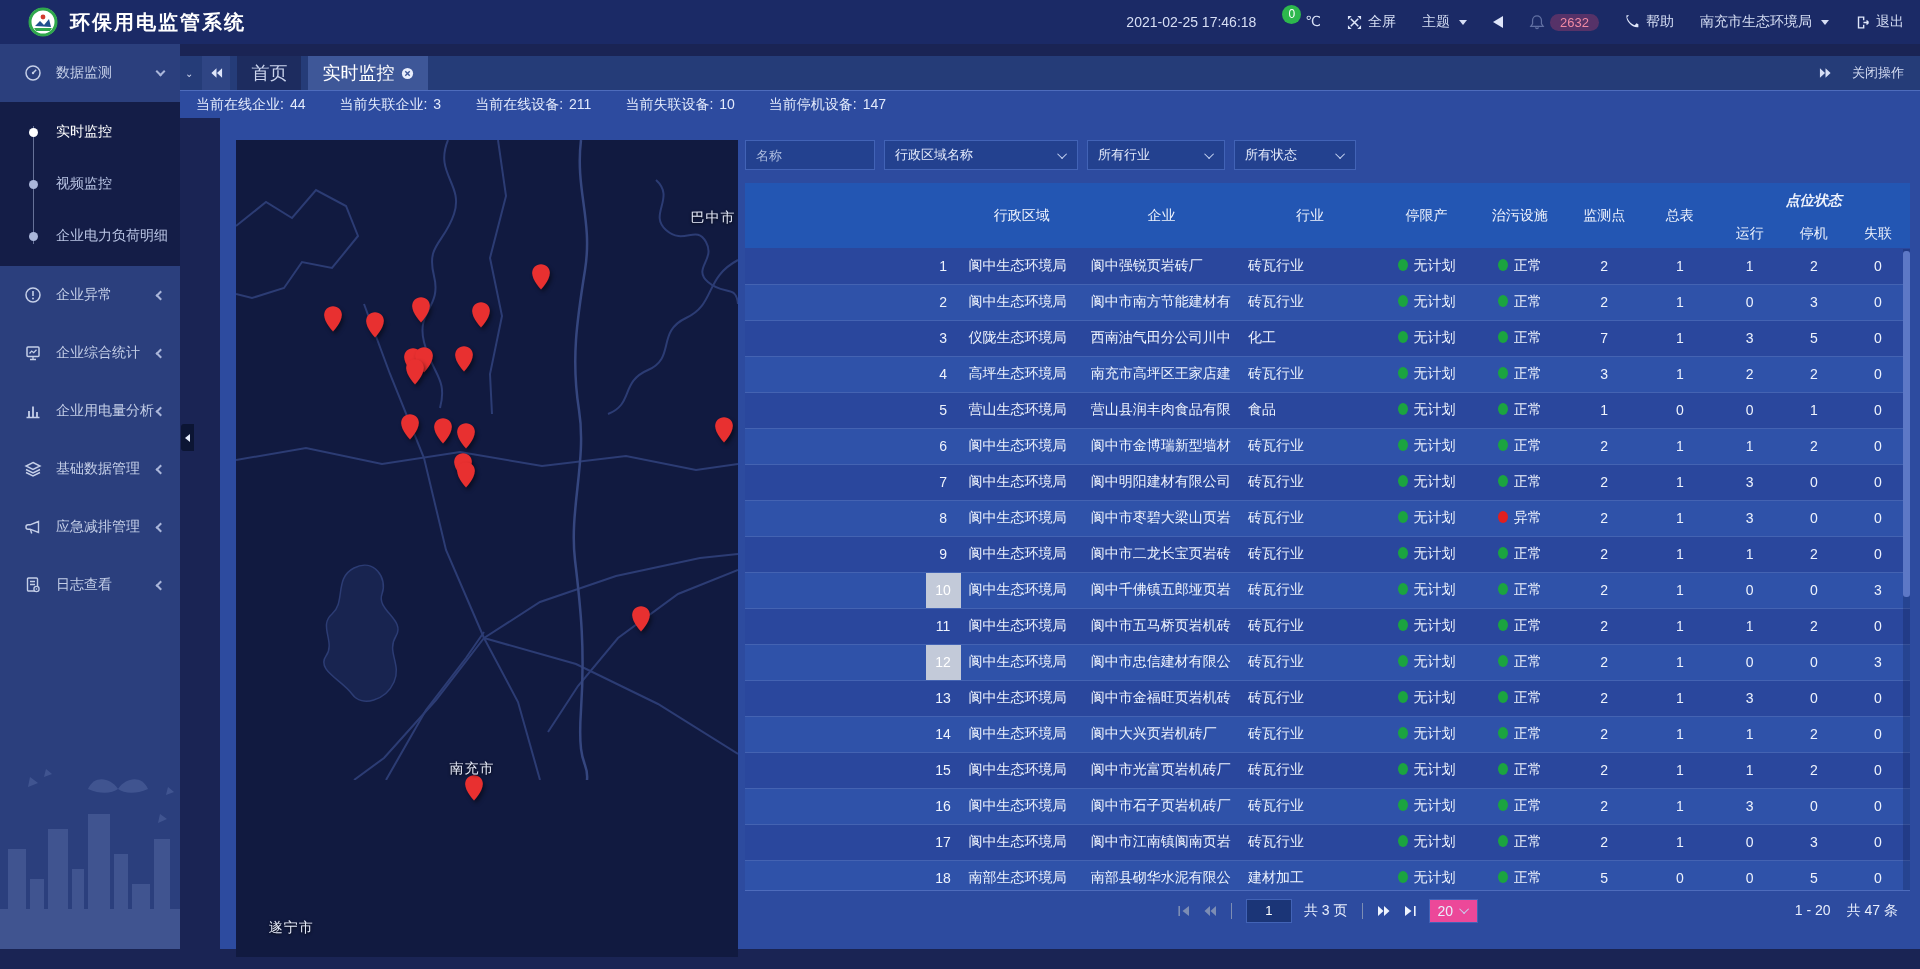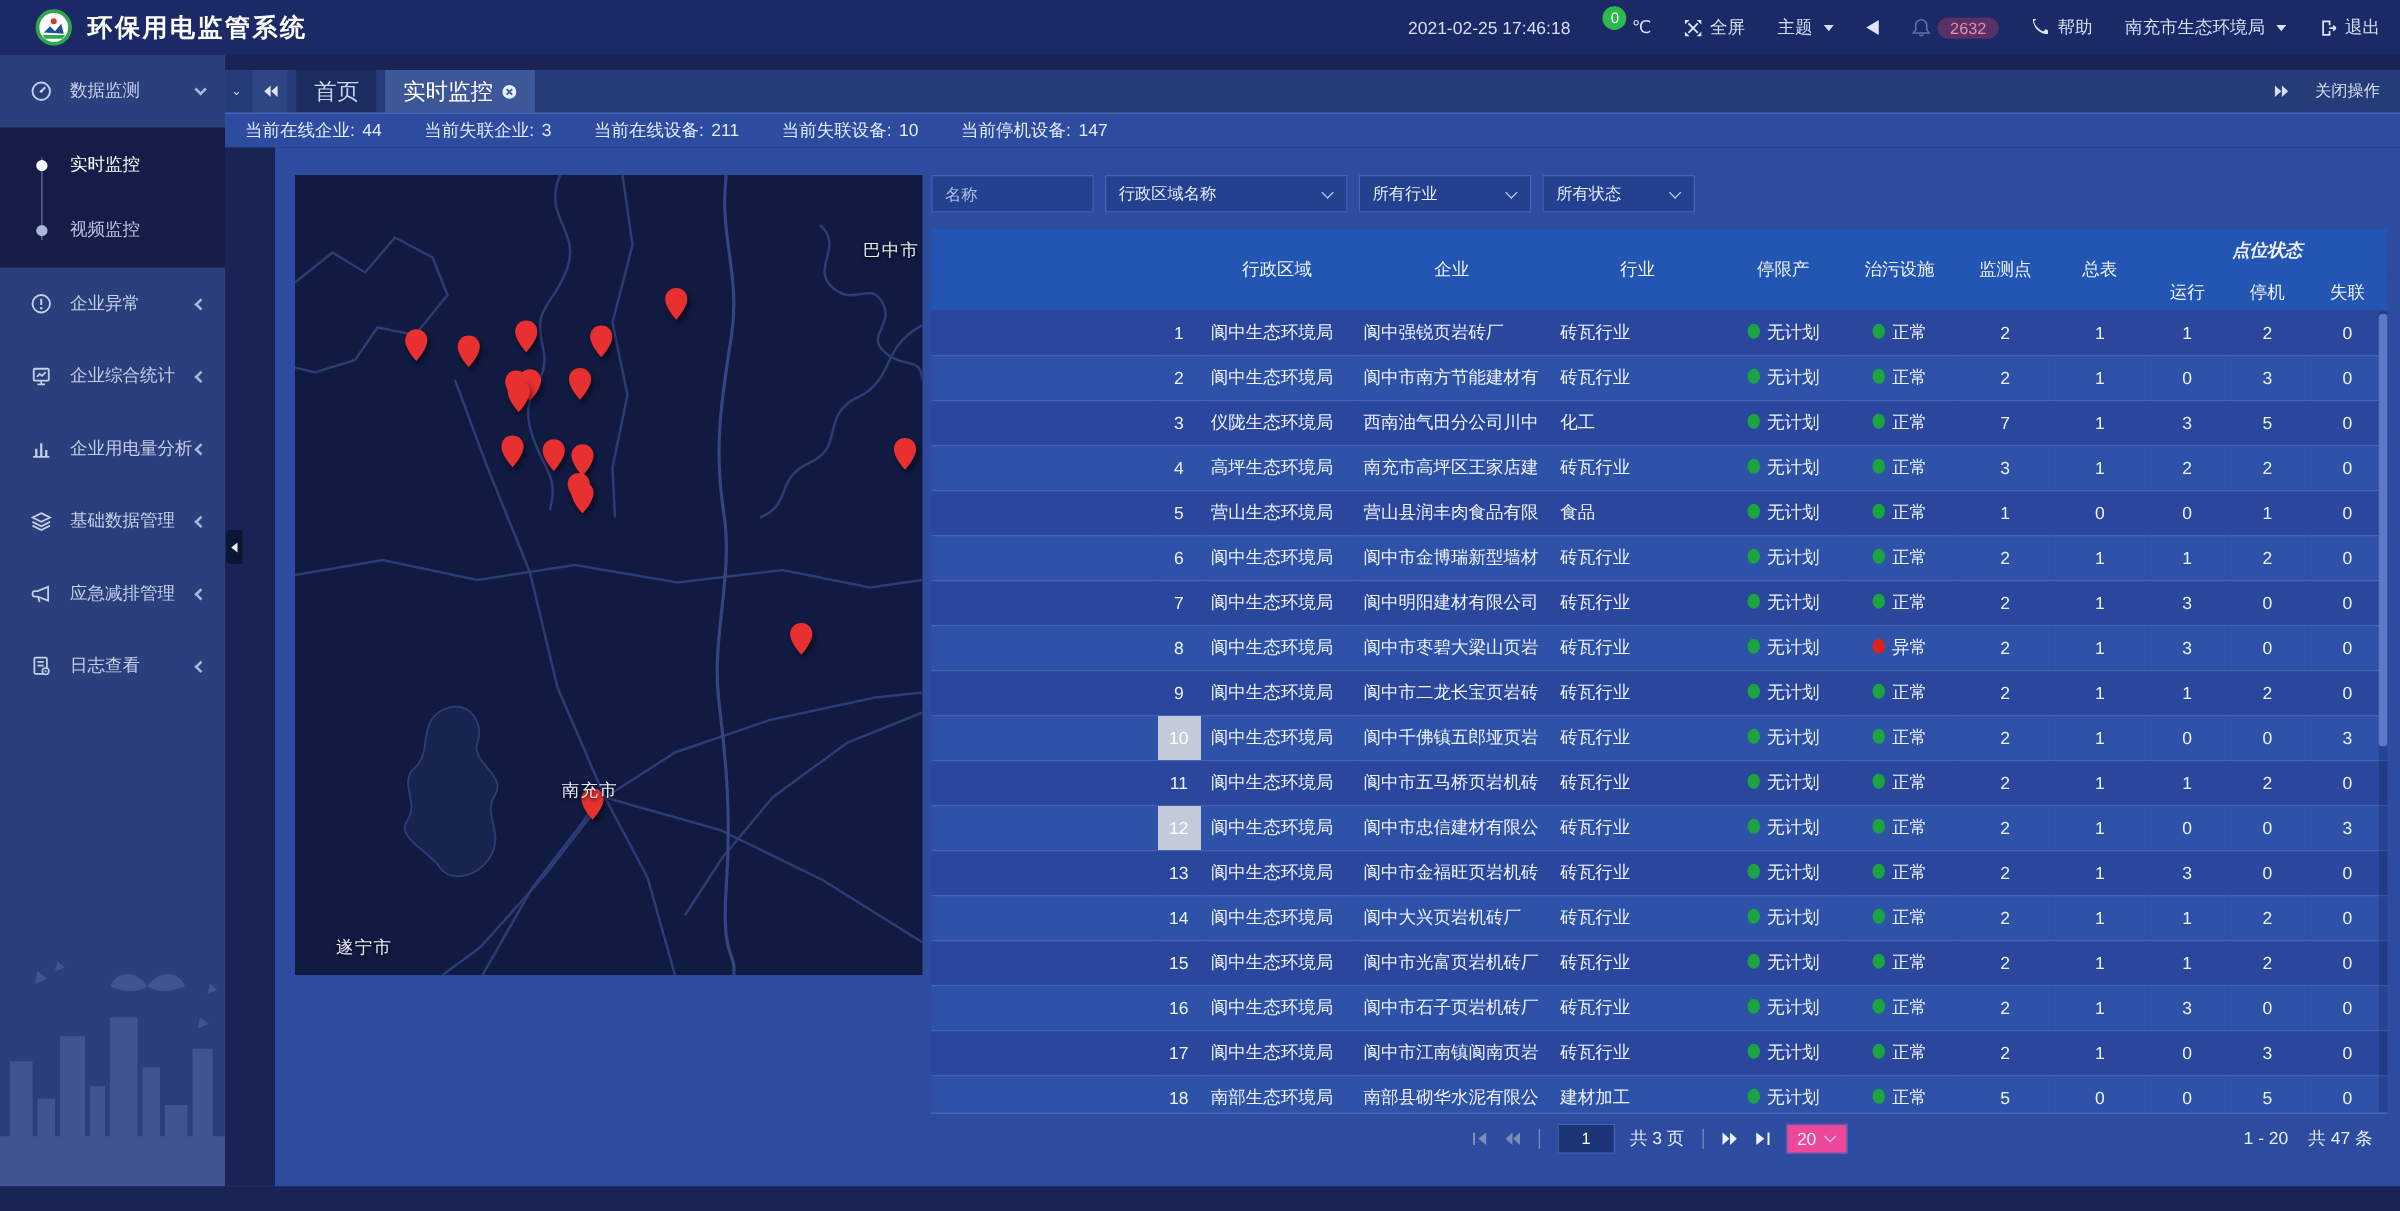--- a/index.html
+++ b/index.html
@@ -45,21 +45,21 @@
   .tab-right { margin-left:auto; display:flex; align-items:center; gap:20px; padding-right:16px; color:#d6def4; font-size:13px; }
   .statsbar { position:absolute; top:46px; left:0; right:0; height:28px; background:#2d4b9f; border-top:1px solid #4e6cbc; display:flex; align-items:center; gap:34px; padding-left:16px; color:#e3eafc; font-size:14px; }
   .stat { display:flex; gap:6px; white-space:nowrap; }
 
   .content { position:absolute; top:74px; left:0; right:0; bottom:0; background:#2d4b9f; }
   .gutter { position:absolute; left:0; top:0; width:40px; height:100%; background:#1a2454; }
   .collapse-handle { position:absolute; left:1px; top:306px; width:13px; height:27px; background:#0c1534; border-radius:3px 0 0 3px; display:flex; align-items:center; justify-content:center; cursor:pointer; z-index:5; }
   .collapse-handle i { width:0; height:0; border-top:4px solid transparent; border-bottom:4px solid transparent; border-right:5px solid #e8eefc; }
 
   
-  .map-panel { position:absolute; left:56px; top:22px; width:502px; height:640px; background:#111a40; overflow:hidden; }
+  .map-panel { position:absolute; left:56px; top:22px; width:502px; height:817px; background:#111a40; overflow:hidden; }
   .roads { position:absolute; inset:0; }
   .pin { position:absolute; transform:translate(-50%,-92%); filter:drop-shadow(2px 3px 2px rgba(0,0,0,.45)); }
   .city-label { position:absolute; color:#e9edfb; font-size:14px; letter-spacing:1px; transform:translate(-50%,-50%); text-shadow:0 1px 3px rgba(0,0,0,.85); white-space:nowrap; }
 
   
   .right-panel { position:absolute; left:565px; top:22px; width:1165px; height:790px; display:flex; flex-direction:column; }
   .filters { display:flex; gap:9px; height:30px; flex:none; }
   .f-input { width:130px; background:#23418f; border:1px solid #4263b6; color:#e6ecfc; font-size:13px; padding:0 10px; outline:none; }
   .f-input::placeholder { color:#aebddf; }
   .f-select { background:#23418f; border:1px solid #4263b6; color:#e6ecfc; font-size:13px; display:flex; align-items:center; justify-content:space-between; padding:0 10px; cursor:pointer; }
@@ -169,20 +169,24 @@
       <i class="chev down"></i>
     </div>
     <div class="submenu">
       <div class="sub-item active">
         <i class="bullet"></i>
         <span>实时监控</span>
       </div>
       <div class="sub-item">
         <i class="bullet"></i>
         <span>视频监控</span>
+      </div>
+      <div class="sub-item">
+        <i class="bullet"></i>
+        <span>企业电力负荷明细</span>
       </div>
     </div>
     <div class="side-item">
       <span class="s-icon">
         <svg width="18" height="18" viewBox="0 0 18 18">
             <circle cx="9" cy="9" r="7" fill="none" stroke="#c5cfe8" stroke-width="1.5"></circle>
             <path d="M9 5v5" stroke="#c5cfe8" stroke-width="1.6"></path>
             <circle cx="9" cy="12.6" r="1" fill="#c5cfe8"></circle>
           </svg>
       </span>

